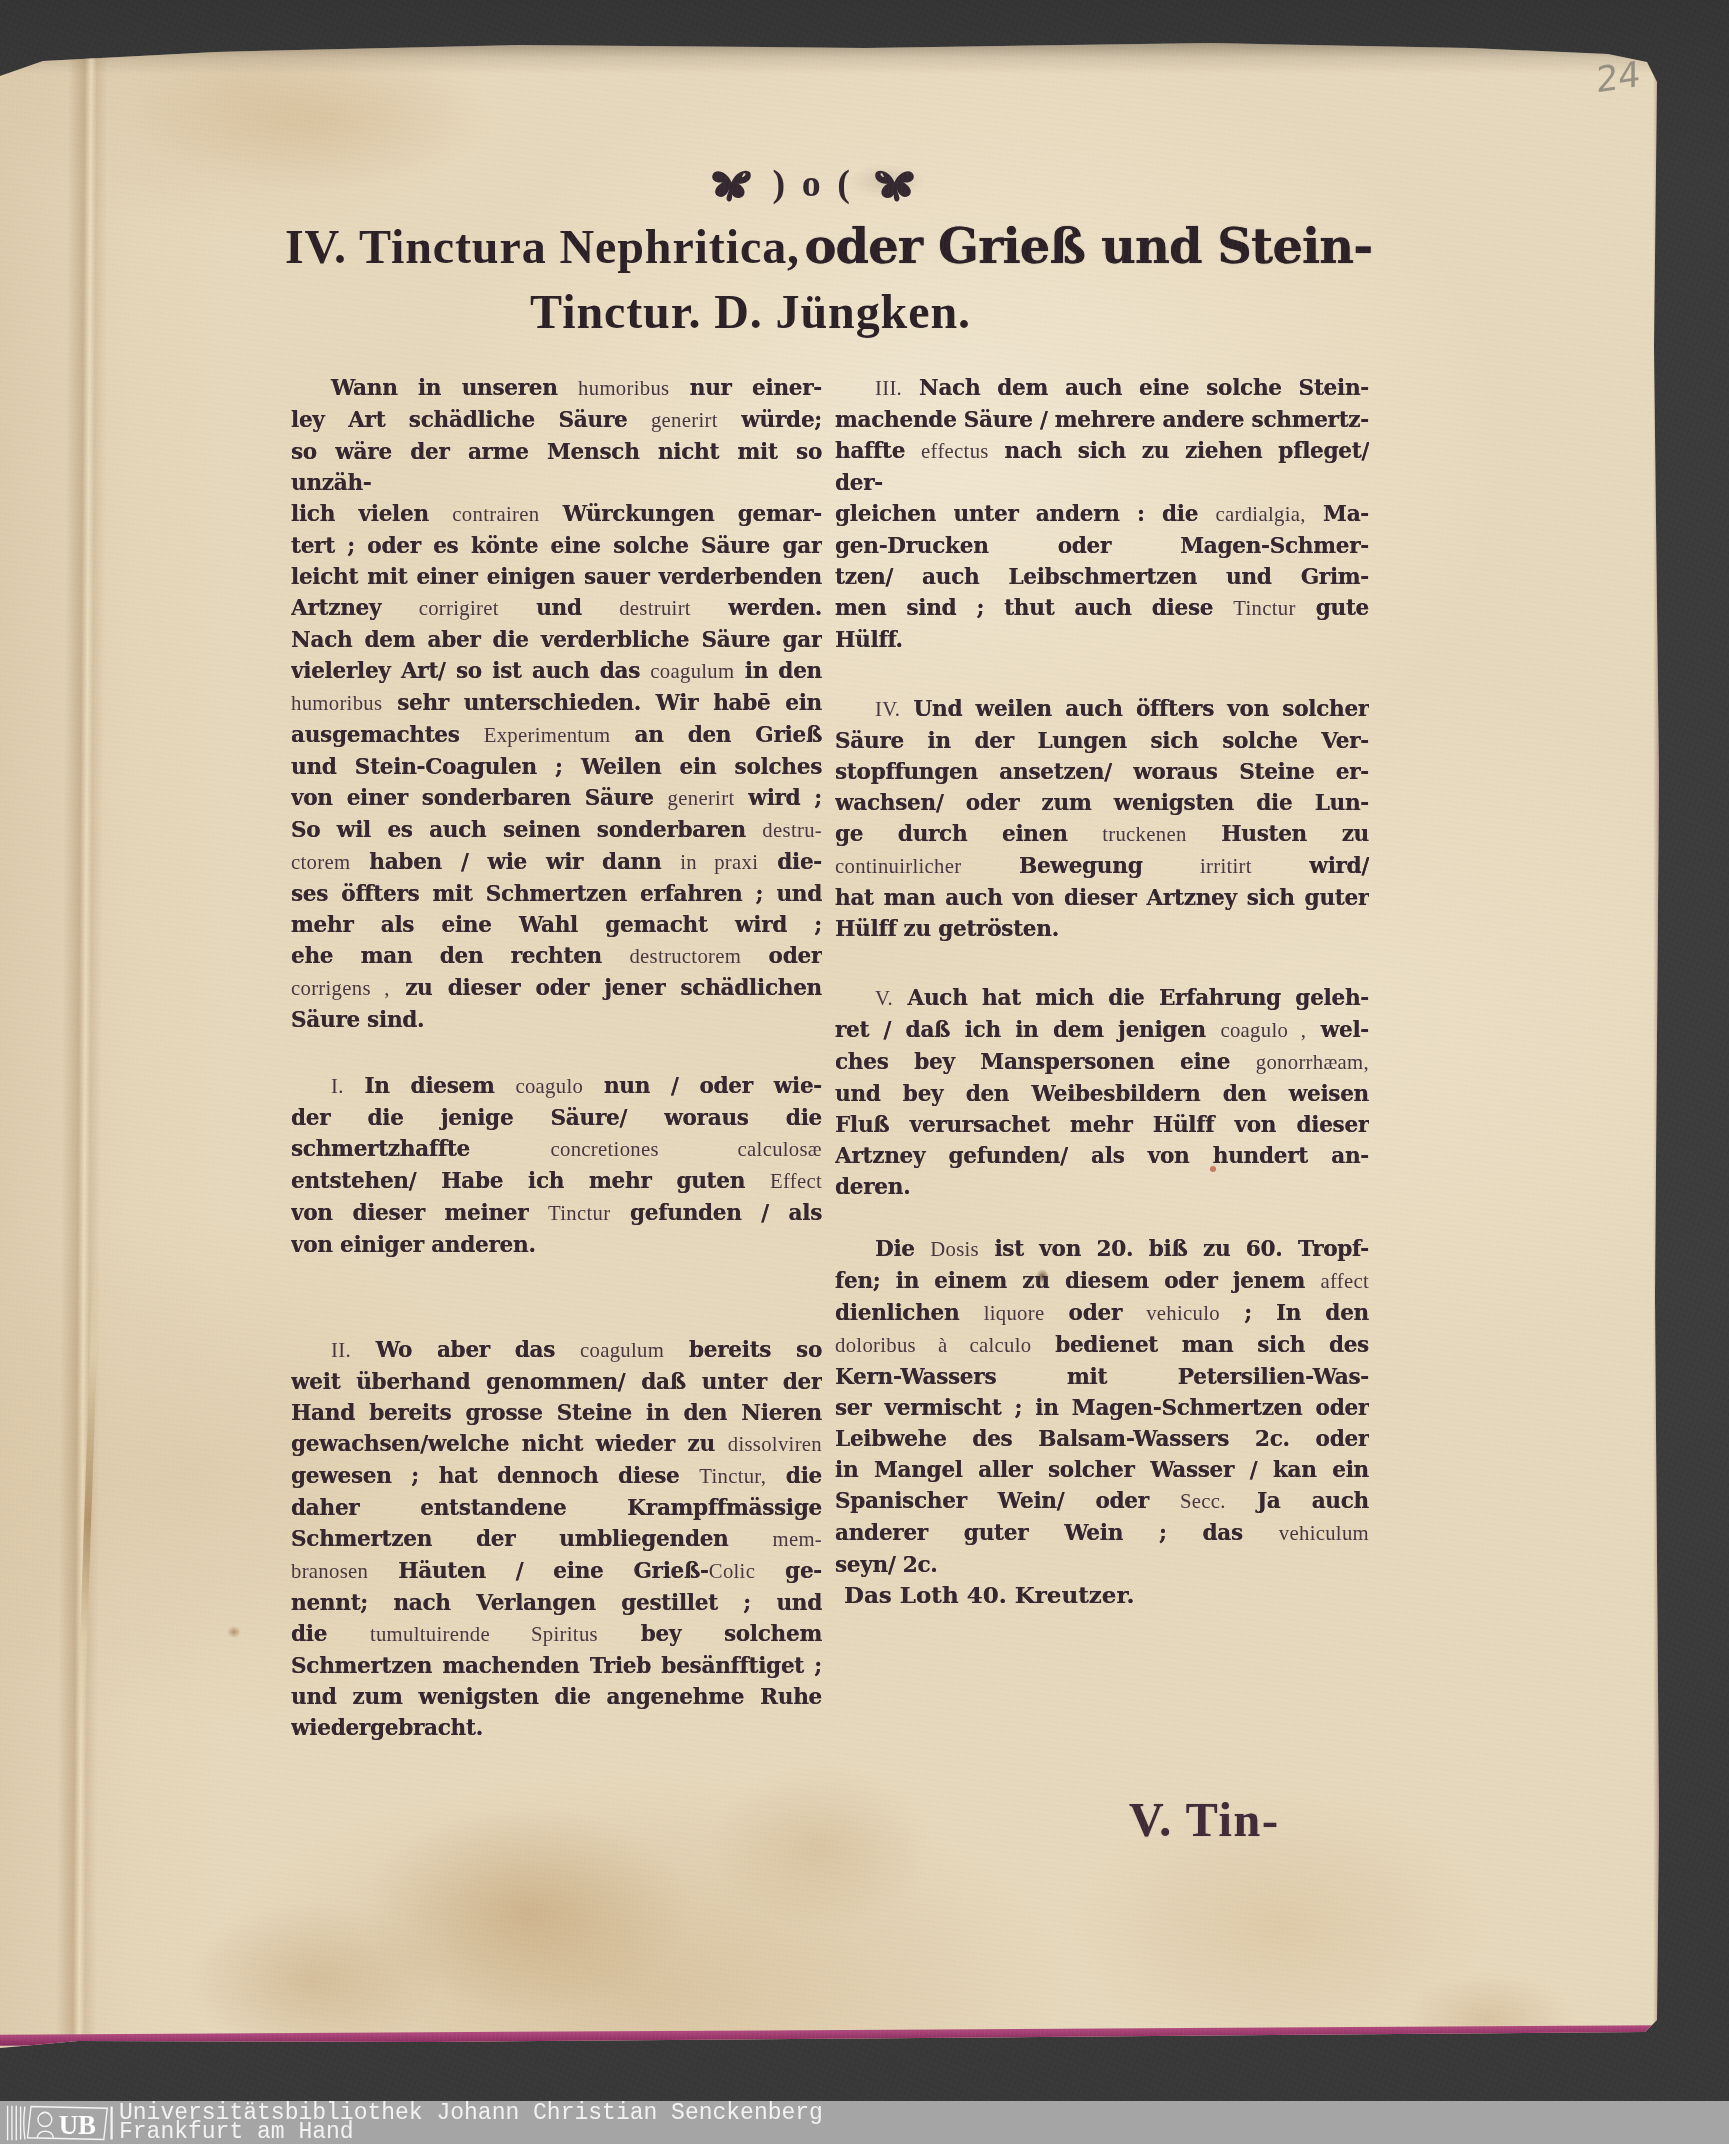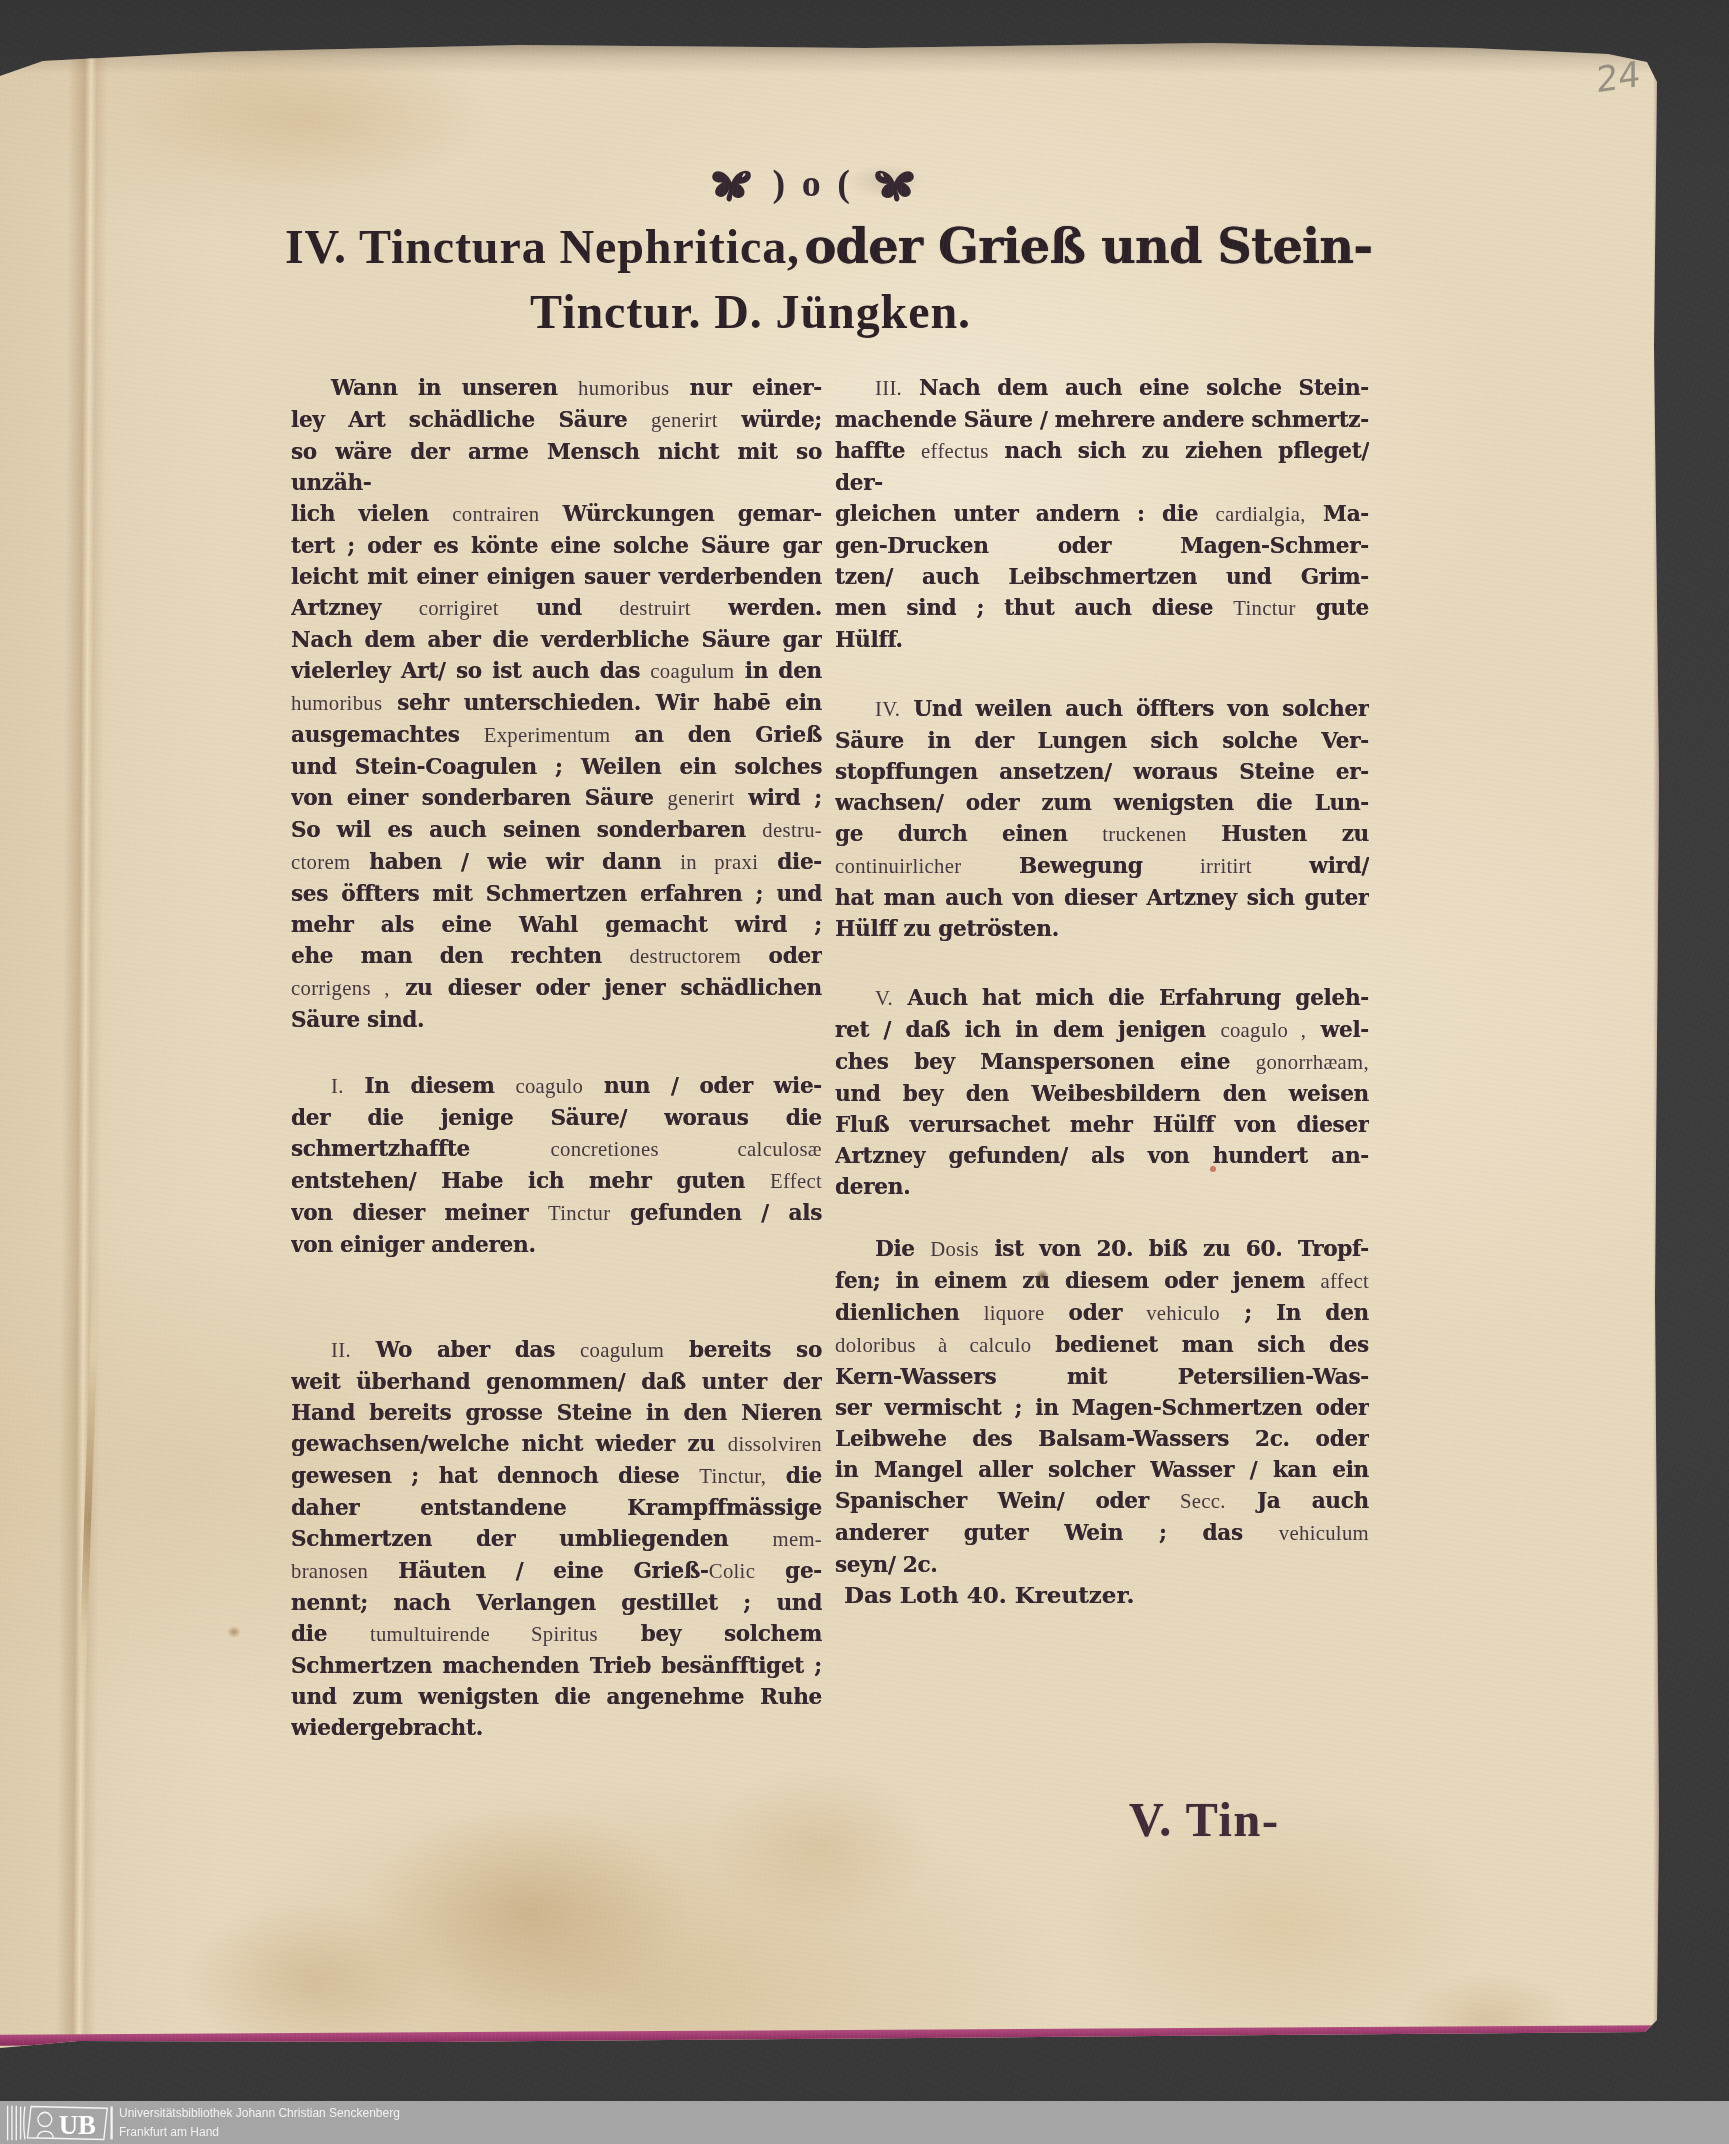--- a/index.html
+++ b/index.html
@@ -105,21 +105,21 @@
     color:#34262e;text-shadow:0 0 0.6px rgba(52,38,46,0.75);}
   .catchword{position:absolute;left:1129px;top:1792px;
     font-family:"Liberation Serif",serif;font-weight:600;font-size:48px;
     letter-spacing:1.7px;color:#3f2b38;text-shadow:0 0 0.9px rgba(63,43,56,0.6);}
 
   
   .footer{position:absolute;left:0;top:2101px;width:1729px;height:43px;
     background:#a5a5a5;display:flex;align-items:center;}
   .ub-logo{position:absolute;left:5.2px;top:1.7px;width:130px;height:40px;}
   .footer-text{position:absolute;left:119px;top:2.6px;
-    font-family:Liberation Sans, sans-serif;font-size:12px;line-height:19px;
+    font-family:Liberation Mono, monospace;font-size:23px;line-height:19px;
     color:#f2f2f2;}
 </style>
 </head>
 <body>
 
 <div class="stage">
 
   <div class="paper">
     <div class="top-shadow"></div>
     <div class="crease"></div>

